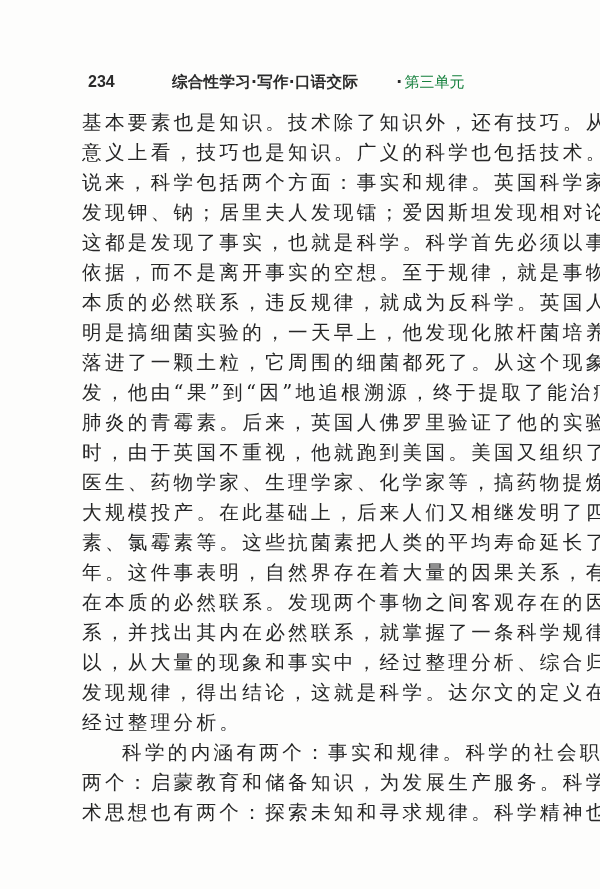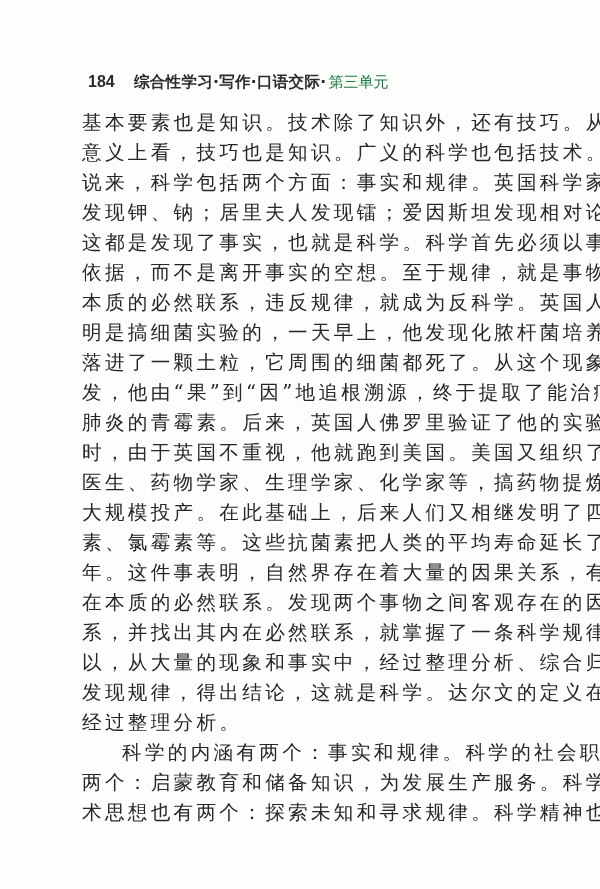--- a/index.html
+++ b/index.html
@@ -33,20 +33,21 @@
       font-size: 16px;
       font-weight: bold;
       width: 46px;
       letter-spacing: 0;
     }
     .running-title {
       font-family: "DejaVu Sans", sans-serif;
       font-size: 15.5px;
       font-weight: bold;
       letter-spacing: 0.3px;
+      margin-left: 38px;
     }
     .running-unit {
       font-family: "DejaVu Serif", serif;
       font-size: 15px;
       font-weight: normal;
       color: #15803d;
       margin-left: 2px;
     }
     .body-text {
       position: absolute;
@@ -67,21 +68,21 @@
     .line.indent {
       padding-left: 40px;
     }
   </style>
 </head>
 <body>
 
 <div class="page">
 
   <div class="header">
-    <span class="page-number">184</span>
+    <span class="page-number">234</span>
     <span class="running-title">综合性学习·写作·口语交际</span>
     <span class="running-title"> · </span>
     <span class="running-unit">第三单元</span>
   </div>
 
   <div class="body-text">
     <span class="line">基本要素也是知识。技术除了知识外，还有技巧。从某种</span>
     <span class="line">意义上看，技巧也是知识。广义的科学也包括技术。一般</span>
     <span class="line">说来，科学包括两个方面：事实和规律。英国科学家戴维</span>
     <span class="line">发现钾、钠；居里夫人发现镭；爱因斯坦发现相对论等，</span>

